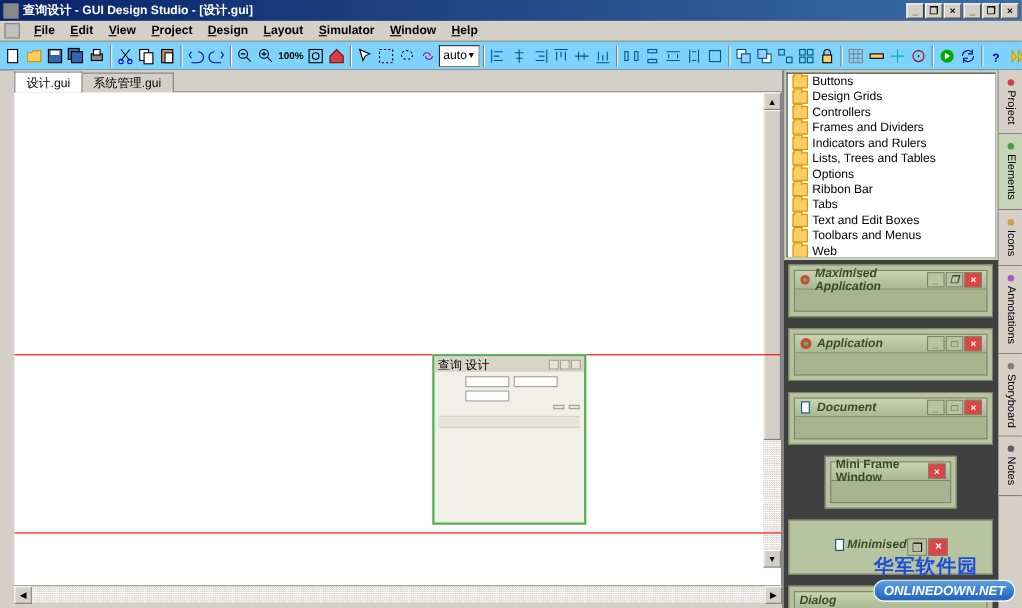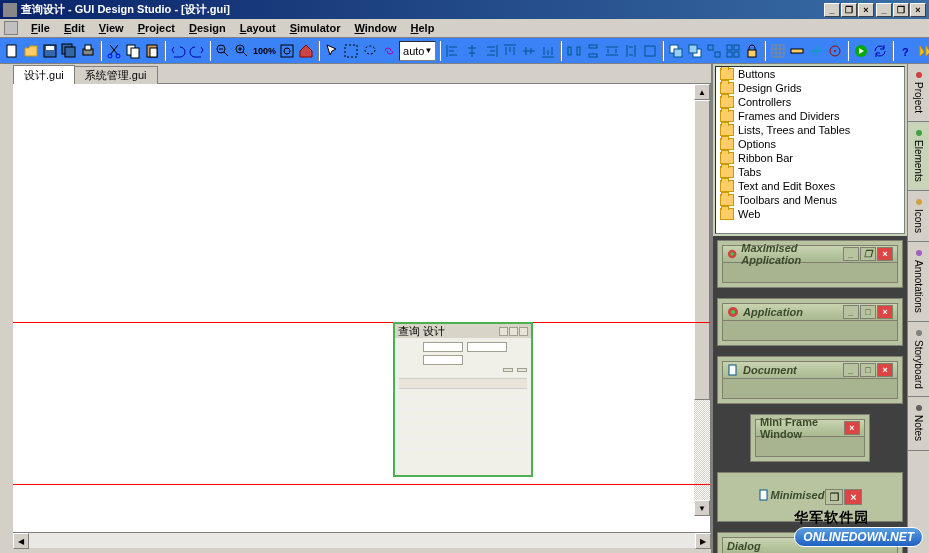--- a/index.html
+++ b/index.html
@@ -11,21 +11,21 @@
 .titlebar .wc { display: flex; gap: 1px; }
 .titlebar .wbtn { width: 16px; height: 14px; background: #d4d0c8; border: 1px solid #fff; border-right-color: #404040; border-bottom-color: #404040; display: flex; align-items: center; justify-content: center; font-size: 9px; font-weight: bold; color: #000; cursor: default; }
 .titlebar .child-wc { margin-right: 2px; }
 
 .menubar { background: #d4d0c8; height: 19px; display: flex; align-items: center; padding: 0 4px; border-bottom: 1px solid #808080; font-weight: bold; }
 .menubar .mdiicon { width: 14px; height: 14px; background: #c0c0c0; border: 1px solid #808080; margin-right: 6px; }
 .menubar .mitem { padding: 2px 7px; cursor: default; }
 .menubar .mitem u { text-decoration: underline; }
 .menubar .spacer { flex: 1; }
 
-.toolbar { background: #3b82f6; height: 26px; display: flex; align-items: center; padding: 0 3px; border-bottom: 1px solid #808080; gap: 1px; }
+.toolbar { background: #7dd3fc; height: 26px; display: flex; align-items: center; padding: 0 3px; border-bottom: 1px solid #808080; gap: 1px; }
 .toolbar .tbtn { width: 22px; height: 22px; display: flex; align-items: center; justify-content: center; border: 1px solid transparent; cursor: default; }
 .toolbar .tsep { width: 2px; height: 20px; border-left: 1px solid #808080; border-right: 1px solid #fff; margin: 0 2px; }
 .toolbar .tcombo { width: 50px; height: 20px; background: #fff; border: 1px inset #808080; display: flex; align-items: center; padding: 0 3px; font-size: 10px; }
 .toolbar .tcombo .arrow { margin-left: auto; font-size: 8px; }
 .toolbar svg { width: 16px; height: 16px; }
 
 .workarea { display: flex; height: 489px; margin-left: 13px; }
 .tabstrip-left { width: 698px; background: #d4d0c8; }
 .tabstrip { height: 20px; background: #d4d0c8; display: flex; border-bottom: 1px solid #808080; }
 .tab { background: #fff; border: 1px solid #808080; border-bottom: none; padding: 2px 10px; margin-right: -1px; position: relative; top: 1px; cursor: default; }
@@ -76,21 +76,21 @@
 .elem-card.minimised .mlabel { font-weight: bold; font-style: italic; color: #3a4a2a; }
 .elem-card.minimised .mrest { background: #b8c4a0; }
 .elem-card.minimised .mclose { background: #d44; color: #fff; font-weight: bold; }
 
 .rp-tabs { width: 22px; background: #d4d0c8; border-left: 1px solid #808080; display: flex; flex-direction: column; }
 .rp-tab { writing-mode: vertical-rl; padding: 8px 3px; border-bottom: 1px solid #808080; cursor: default; font-size: 10px; background: #d4d0c8; display: flex; align-items: center; }
 .rp-tab.active { background: #c8d4b8; }
 .rp-tab .tdot { width: 6px; height: 6px; border-radius: 50%; margin-bottom: 4px; }
 
 .watermark { position: absolute; right: 6px; bottom: 6px; z-index: 100; }
-.watermark .wm-text { font-size: 14px; font-weight: bold; color: #000000; font-family: Liberation Serif, serif; letter-spacing: 1px; }
+.watermark .wm-text { font-size: 18px; font-weight: bold; color: #1d4ed8; font-family: Liberation Serif, serif; letter-spacing: 1px; }
 .watermark .wm-bubble { background: linear-gradient(to bottom, #5aa0e0, #2060c0); border-radius: 10px; padding: 2px 8px; color: #fff; font-style: italic; font-weight: bold; font-family: Arial; font-size: 12px; border: 1px solid #fff; }
 
 .scrollbar-v { position: absolute; right: 0; top: 0; bottom: 16px; width: 16px; background: repeating-conic-gradient(#d4d0c8 0% 25%, #fff 0% 50%) 50% / 2px 2px; }
 .scrollbar-v .sbtn { width: 16px; height: 16px; background: #d4d0c8; border: 1px solid #fff; border-right-color: #808080; border-bottom-color: #808080; display: flex; align-items: center; justify-content: center; font-size: 8px; }
 .scrollbar-v .thumb { position: absolute; left: 0; width: 16px; background: #d4d0c8; border: 1px solid #fff; border-right-color: #808080; border-bottom-color: #808080; }
 </style>
 </head>
 <body>
 
 <div class="titlebar">
@@ -444,20 +444,24 @@
           <div class="rp-tree-item">
             <div class="folder"></div>
             <span>Controllers</span>
           </div>
           <div class="rp-tree-item">
             <div class="folder"></div>
             <span>Frames and Dividers</span>
           </div>
           <div class="rp-tree-item">
             <div class="folder"></div>
+            <span>Indicators and Rulers</span>
+          </div>
+          <div class="rp-tree-item">
+            <div class="folder"></div>
             <span>Lists, Trees and Tables</span>
           </div>
           <div class="rp-tree-item">
             <div class="folder"></div>
             <span>Options</span>
           </div>
           <div class="rp-tree-item">
             <div class="folder"></div>
             <span>Ribbon Bar</span>
           </div>

